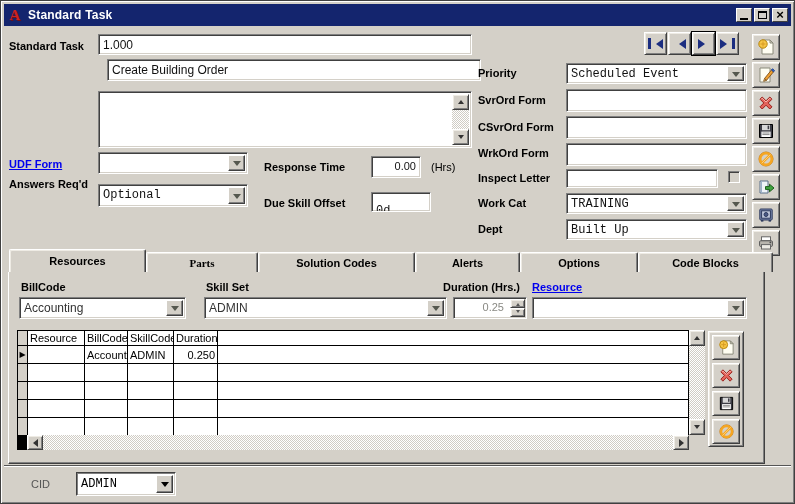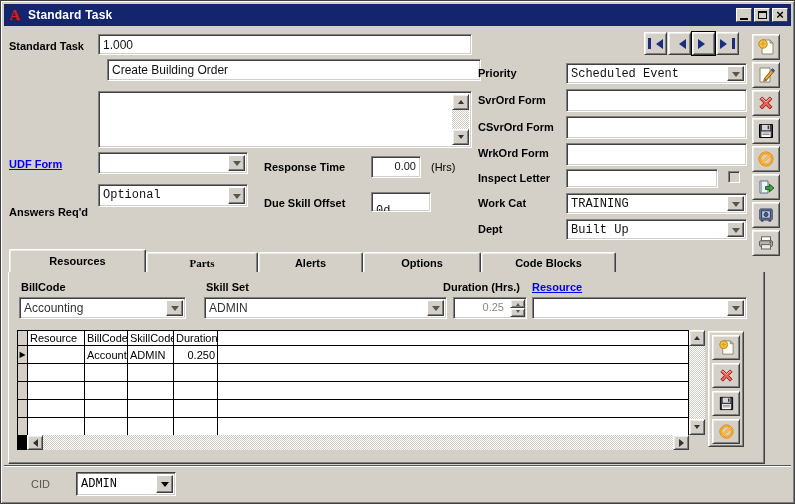--- a/index.html
+++ b/index.html
@@ -225,21 +225,21 @@
   </div>
 
   <a class="link abs" style="left:8px; top:157px;">UDF Form</a>
   <div class="combo gray sunken" style="left:97px; top:151px; width:150px; height:22px;">
     <span class="val mono"></span>
     <span class="drop">
         <span class="tri-d"></span>
       </span>
   </div>
 
-  <div class="lbl" style="left:8px; top:205px;">Answers Req'd</div>
+  <div class="lbl" style="left:8px; top:177px;">Answers Req'd</div>
   <div class="combo gray sunken" style="left:97px; top:183px; width:150px; height:23px;">
     <span class="val mono">Optional</span>
     <span class="drop">
         <span class="tri-d"></span>
       </span>
   </div>
 
   <div class="lbl" style="left:263px; top:160px;">Response Time</div>
   <div class="field gray sunken" style="left:370px; top:155px; width:50px; height:22px; text-align:right; font-size:11px;">0.00</div>
   <div class="lbl" style="left:430px; top:160px; font-weight:normal;">(Hrs)</div>
@@ -331,20 +331,21 @@
     </div>
   <div class="tool-btn" style="top:229px;">
       <svg class="ic" width="18" height="18">
         <use href="#i-print"></use>
       </svg>
     </div>
 
   <div class="tabs">
     <div class="tab active" style="width:137px;">Resources</div>
     <div class="tab" style="width:112px;font-family:Liberation Serif, serif;">Parts</div>
+    <div class="tab" style="width:157px;">Solution Codes</div>
     <div class="tab" style="width:105px;">Alerts</div>
     <div class="tab" style="width:118px;">Options</div>
     <div class="tab" style="width:135px;">Code Blocks</div>
   </div>
   <div class="tab-panel"></div>
 
   <div class="lbl" style="left:20px;  top:280px;">BillCode</div>
   <div class="lbl" style="left:205px; top:280px;">Skill Set</div>
   <div class="lbl" style="left:442px; top:280px;">Duration (Hrs.)</div>
   <a class="link abs" style="left:531px; top:280px;">Resource</a>

